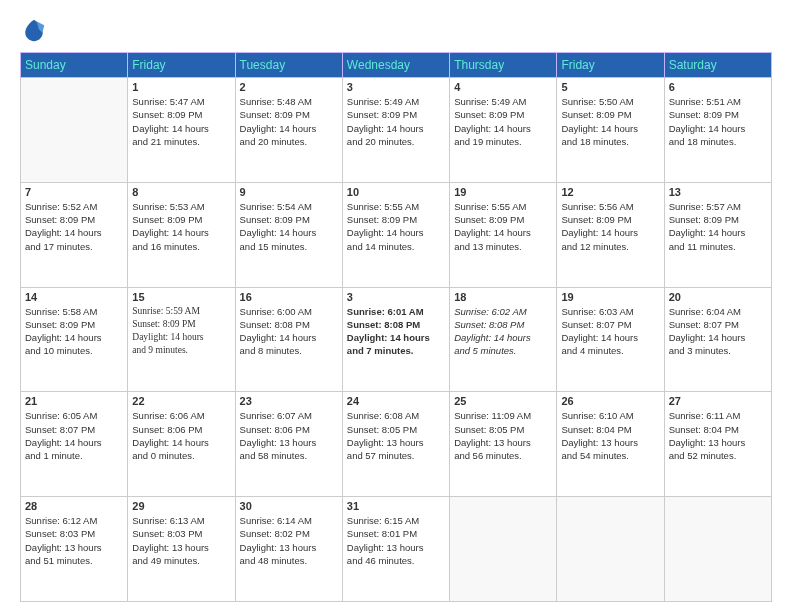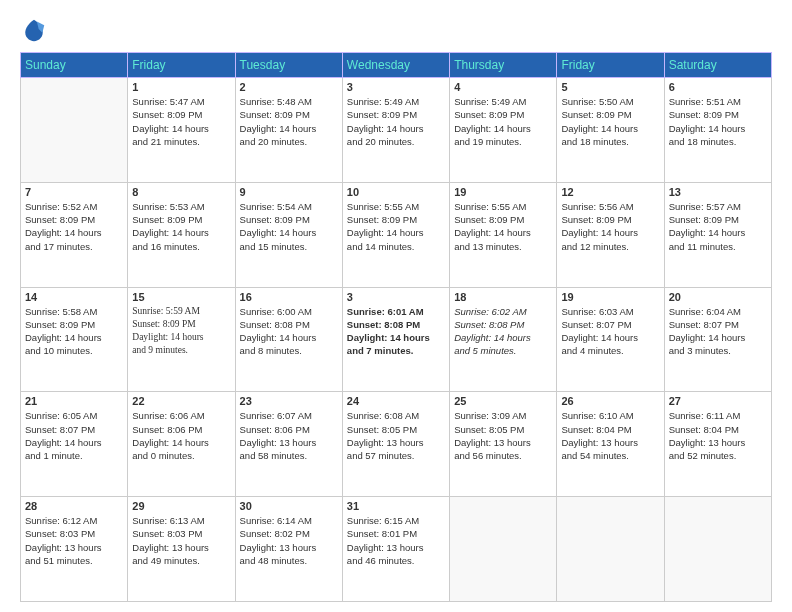--- a/index.html
+++ b/index.html
@@ -303,21 +303,21 @@
           </td>
           <td>
             <span class="day-num">24</span>
             <div class="cell-text" style="white-space: pre-line;">Sunrise: 6:08 AM
 Sunset: 8:05 PM
 Daylight: 13 hours
 and 57 minutes.</div>
           </td>
           <td>
             <span class="day-num">25</span>
-            <div class="cell-text" style="white-space: pre-line;">Sunrise: 3:09 AM
+            <div class="cell-text" style="white-space: pre-line;">Sunrise: 11:09 AM
 Sunset: 8:05 PM
 Daylight: 13 hours
 and 56 minutes.</div>
           </td>
           <td>
             <span class="day-num">26</span>
             <div class="cell-text" style="white-space: pre-line;">Sunrise: 6:10 AM
 Sunset: 8:04 PM
 Daylight: 13 hours
 and 54 minutes.</div>

